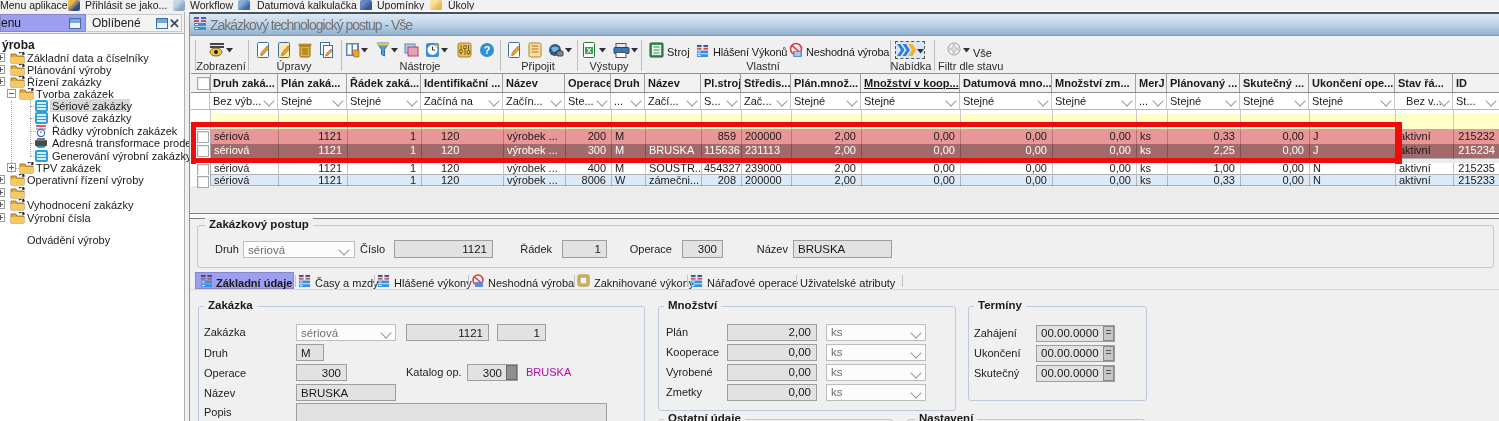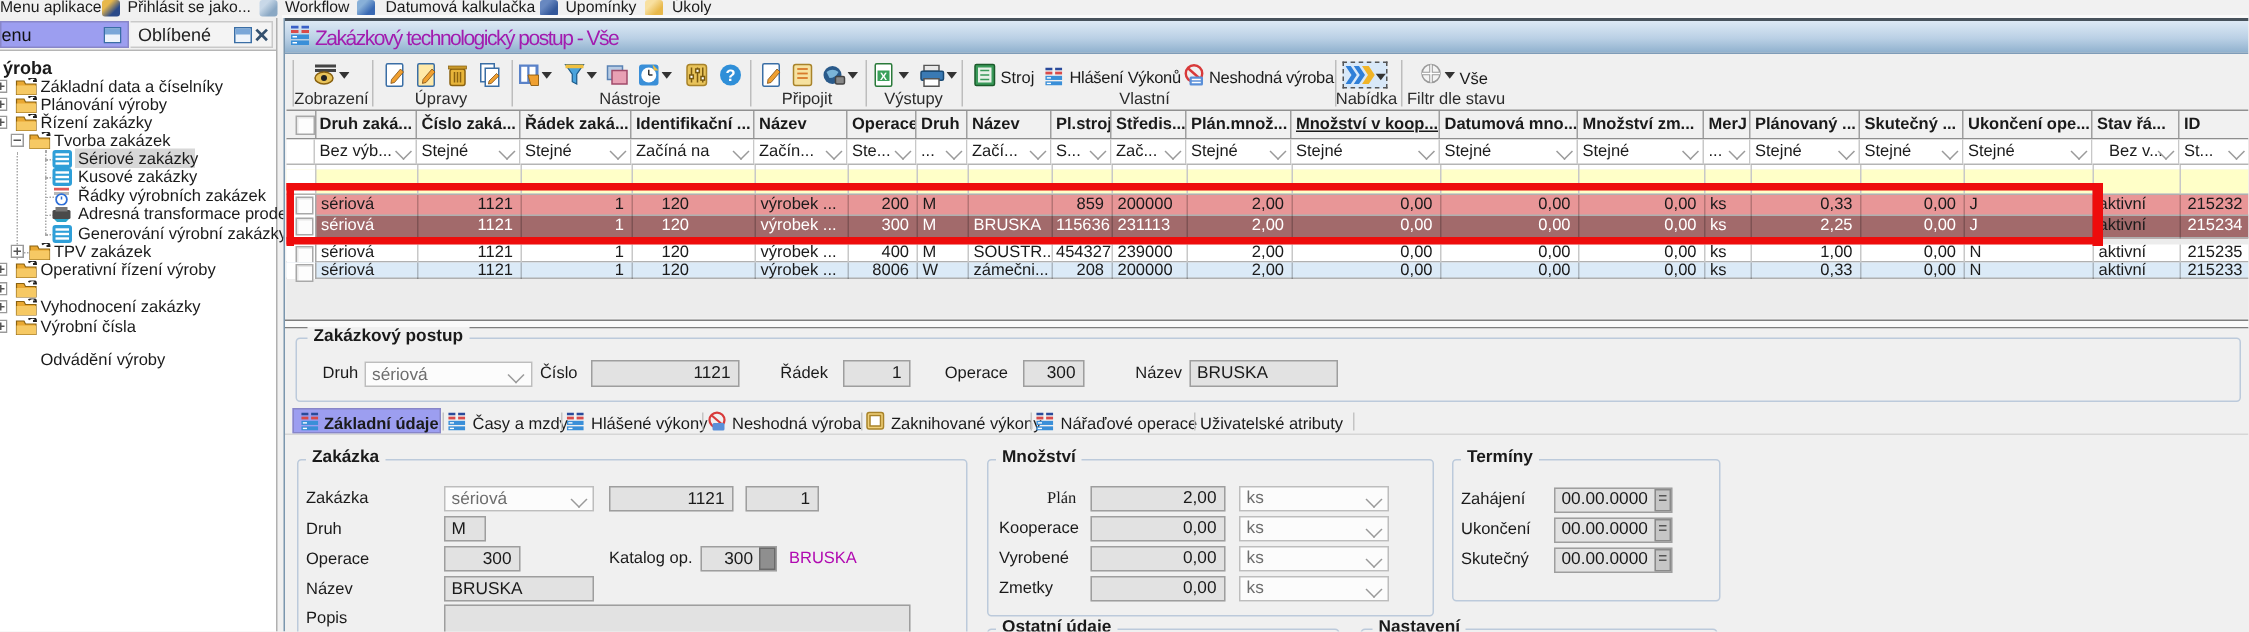--- a/index.html
+++ b/index.html
@@ -207,21 +207,21 @@
 <svg class="a" style="left:193px;top:17px;" width="15" height="14" viewBox="0 0 15 14">
     <rect x="1" y="0" width="5" height="2" fill="#3a61c8"></rect>
     <rect x="8" y="0" width="5" height="2" fill="#3a61c8"></rect>
     <rect x="1" y="3" width="5" height="2" fill="#d84a4a"></rect>
     <rect x="8" y="3" width="5" height="2" fill="#d84a4a"></rect>
     <rect x="1" y="6" width="12" height="3" fill="#3a8fd8"></rect>
     <rect x="1" y="10" width="12" height="3" fill="#3a8fd8"></rect>
     <rect x="2" y="7" width="3" height="1" fill="#fff"></rect>
     <rect x="2" y="11" width="3" height="1" fill="#fff"></rect>
   </svg>
-<div class="a" style="left:210px;top:17px;font-size:14px;letter-spacing:-1px;color:#a21caf;">Zakázkový technologický postup - Vše</div>
+<div class="a" style="left:210px;top:17px;font-size:14px;letter-spacing:-1px;color:#737373;">Zakázkový technologický postup - Vše</div>
 <div class="a" style="left:190px;top:36px;width:1309px;height:38px;background:#f0f0f0;"></div>
 <div class="sep" style="left:195px;top:40px;height:31px;"></div>
 <div class="sep" style="left:248px;top:40px;height:31px;"></div>
 <div class="sep" style="left:341px;top:40px;height:31px;"></div>
 <div class="sep" style="left:500px;top:40px;height:31px;"></div>
 <div class="sep" style="left:577px;top:40px;height:31px;"></div>
 <div class="sep" style="left:641px;top:40px;height:31px;"></div>
 <div class="sep" style="left:890px;top:40px;height:31px;"></div>
 <div class="sep" style="left:934px;top:40px;height:31px;"></div>
 <div class="tlab" style="left:221px;top:60px;transform:translateX(-50%);">Zobrazení</div>
@@ -384,21 +384,21 @@
 <svg class="a" style="left:963px;top:48px;" width="7" height="5" viewBox="0 0 7 5">
     <path d="M0 0 L7 0 L3.5 4.5 Z" fill="#333"></path>
   </svg>
 <div class="a" style="left:973px;top:47px;font-size:11px;">Vše</div>
 <div class="a" style="left:191px;top:74px;width:1308px;height:138px;background:#ececec;"></div>
 <div class="a" style="left:191px;top:73px;width:1308px;height:1px;background:#909090;"></div>
 <div class="a" style="left:191px;top:74px;width:1308px;height:19px;background:#f1f1f1;border-bottom:1px solid #8e8e8e;box-sizing:border-box;"></div>
 <div class="cbx" style="left:197px;top:77px;"></div>
 <div class="a" style="left:210px;top:74px;width:1px;height:18px;background:#a0a0a0;"></div>
 <div class="hcell" style="left:210px;top:74px;width:68px;height:18px;">Druh zaká...</div>
-<div class="hcell" style="left:278px;top:74px;width:69px;height:18px;">Číslo zaká...</div>
+<div class="hcell" style="left:278px;top:74px;width:69px;height:18px;">Plán zaká...</div>
 <div class="hcell" style="left:347px;top:74px;width:74px;height:18px;">Řádek zaká...</div>
 <div class="hcell" style="left:421px;top:74px;width:82px;height:18px;">Identifikační ...</div>
 <div class="hcell" style="left:503px;top:74px;width:62px;height:18px;">Název</div>
 <div class="hcell" style="left:565px;top:74px;width:46px;height:18px;">Operace</div>
 <div class="hcell" style="left:611px;top:74px;width:34px;height:18px;">Druh</div>
 <div class="hcell" style="left:645px;top:74px;width:56px;height:18px;">Název</div>
 <div class="hcell" style="left:701px;top:74px;width:40px;height:18px;">Pl.stroj</div>
 <div class="hcell" style="left:741px;top:74px;width:50px;height:18px;">Středis...</div>
 <div class="hcell" style="left:791px;top:74px;width:70px;height:18px;">Plán.množ...</div>
 <div class="hcell" style="left:861px;top:74px;width:99px;height:18px;text-decoration:underline;">Množství v koop...</div>
@@ -751,21 +751,21 @@
 <div class="fld fldl" style="left:296px;top:344px;width:28px;height:17px;">M</div>
 <div class="fld fldr" style="left:296px;top:364px;width:51px;height:17px;">300</div>
 <div class="lbl" style="left:406px;top:366px;">Katalog op.</div>
 <div class="fld fldr" style="left:467px;top:364px;width:51px;height:17px;padding-right:15px;">300</div>
 <div class="a" style="left:506px;top:365px;width:11px;height:15px;background:#8f8f8f;border:1px solid #6a6a6a;box-sizing:border-box;"></div>
 <div class="a" style="left:526px;top:366px;font-size:11px;color:#b109b1;">BRUSKA</div>
 <div class="fld fldl" style="left:296px;top:384px;width:100px;height:17px;">BRUSKA</div>
 <div class="fld" style="left:296px;top:403px;width:311px;height:21px;"></div>
 <div class="gb" style="left:658px;top:306px;width:296px;height:103px;"></div>
 <div class="gbl" style="left:664px;top:299px;">Množství</div>
-<div class="lbl" style="left:698px;top:325.5px;font-family:Liberation Serif, serif;">Plán</div>
+<div class="lbl" style="left:666px;top:325.5px;">Plán</div>
 <div class="fld fldr" style="left:727px;top:323.5px;width:90px;height:17px;">2,00</div>
 <div class="cmb" style="left:826px;top:323.5px;width:100px;height:17px;">ks</div>
 <div class="chv" style="left:912px;top:328.5px;"></div>
 <div class="lbl" style="left:666px;top:345.5px;">Kooperace</div>
 <div class="fld fldr" style="left:727px;top:343.5px;width:90px;height:17px;">0,00</div>
 <div class="cmb" style="left:826px;top:343.5px;width:100px;height:17px;">ks</div>
 <div class="chv" style="left:912px;top:348.5px;"></div>
 <div class="lbl" style="left:666px;top:365.5px;">Vyrobené</div>
 <div class="fld fldr" style="left:727px;top:363.5px;width:90px;height:17px;">0,00</div>
 <div class="cmb" style="left:826px;top:363.5px;width:100px;height:17px;">ks</div>

